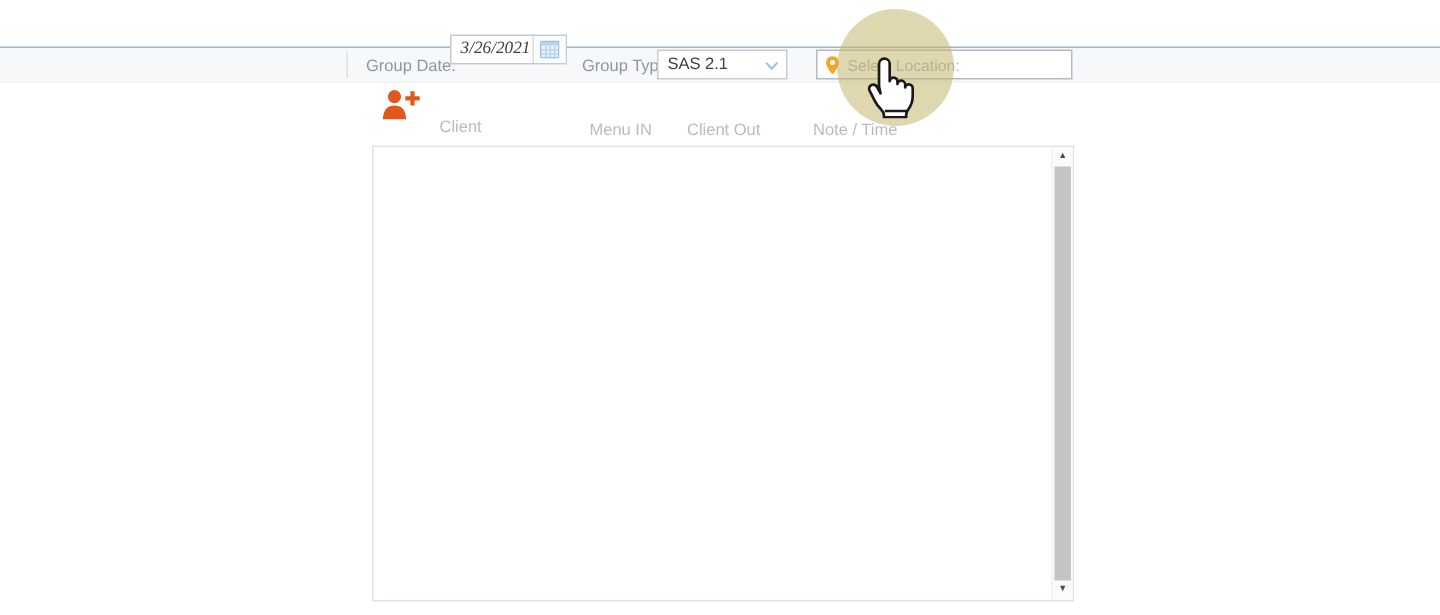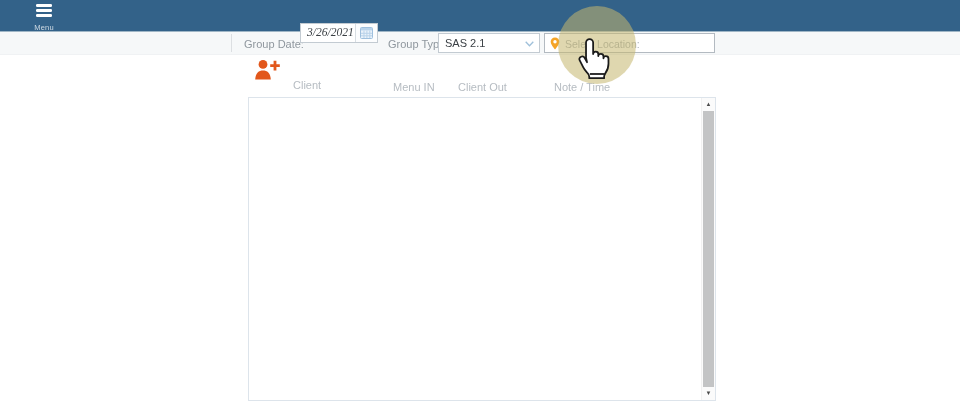--- a/index.html
+++ b/index.html
@@ -39,21 +39,21 @@
     font-family: "Liberation Serif", serif; font-style: italic;
     font-size: 11.5px; color: #3b4045; white-space: nowrap;
   }
   .cal-btn {
     position: absolute; right: 0; top: 0; width: 22px; height: 18px;
     border-left: 1px solid #d8dee3; background: #fcfdfe;
     display: flex; align-items: center; justify-content: center; cursor: pointer;
   }
 
   .type-select {
-    position: absolute; left: 438px; top: 33px; width: 102px; height: 20px;
+    position: absolute; left: 438px; top: 33px; width: 87px; height: 20px;
     background: #fff; border: 1px solid #c3cbd2; cursor: pointer;
   }
   .type-value { position: absolute; left: 6px; top: 3px; font-size: 11px; color: #3b4045; white-space: nowrap; }
   .chev { position: absolute; right: 5px; top: 7px; }
 
   .loc-field {
     position: absolute; left: 544px; top: 33px; width: 171px; height: 20px;
     background: #fff; border: 1px solid #b3bac1; cursor: pointer;
   }
   .pin { position: absolute; left: 5px; top: 3px; }
@@ -67,21 +67,21 @@
   }
   .hand-cursor { position: absolute; left: 572px; top: 37px; z-index: 41; pointer-events: none; }
 
   
   .add-client-btn { position: absolute; left: 254px; top: 59px; width: 27px; height: 22px; cursor: pointer; }
 
   .col-h { position: absolute; font-size: 11px; color: #b6bcc2; white-space: nowrap; text-align: center; }
   .col-client   { left: 293px; top: 79px; }
   .col-checkin  { left: 393px; top: 81px; }
   .col-checkout { left: 458px; top: 81px; }
-  .col-note     { left: 542px; top: 81px; margin-left: 12px; }
+  .col-note     { left: 542px; top: 81px; }
 
   .list-panel {
     position: absolute; left: 248px; top: 97px; width: 468px; height: 304px;
     background: #ffffff; border: 1px solid #dde4eb;
   }
   .scrollbar {
     position: absolute; right: 0; top: 0; bottom: 0; width: 14px;
     background: #fbfbfb; border-left: 1px solid #f1f1f1;
   }
   .sarrow {
@@ -94,28 +94,20 @@
   .sthumb {
     position: absolute; left: 1px; top: 13px; width: 11px; height: 276px;
     background: #c3c4c5; cursor: pointer;
   }
 </style>
 </head>
 <body>
 
 <div class="stage">
 
-  <div class="header-bar">
-    <div class="menu-btn">
-      <div class="menu-icon">
-        <div class="bar"></div><div class="bar"></div><div class="bar"></div>
-      </div>
-      <div class="menu-label">Menu</div>
-    </div>
-  </div>
 
   <div class="toolbar"></div>
   <div class="tb-sep"></div>
 
   <div class="tb-label lbl-group-date">Group Date:</div>
   <div class="date-input">
     <div class="date-value">3/26/2021</div>
     <div class="cal-btn">
       <svg width="13" height="12" viewBox="0 0 13 12">
         <rect x="0.5" y="0.5" width="12" height="11" rx="1" fill="#eaf2fa" stroke="#9fc0de" stroke-width="1"></rect>

